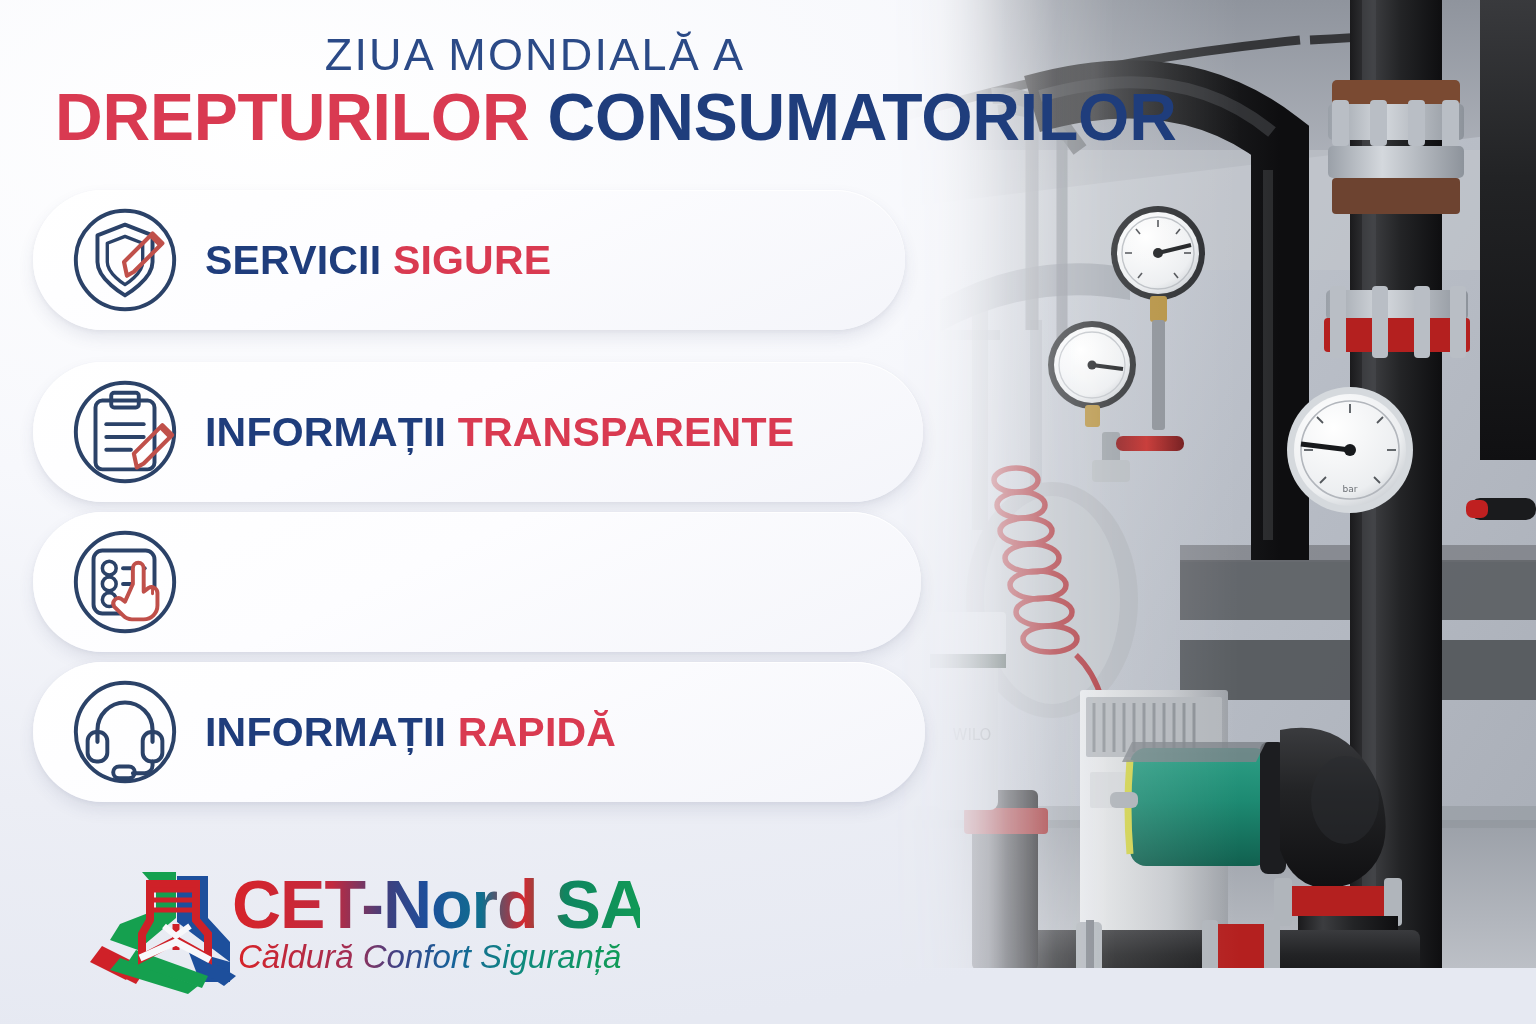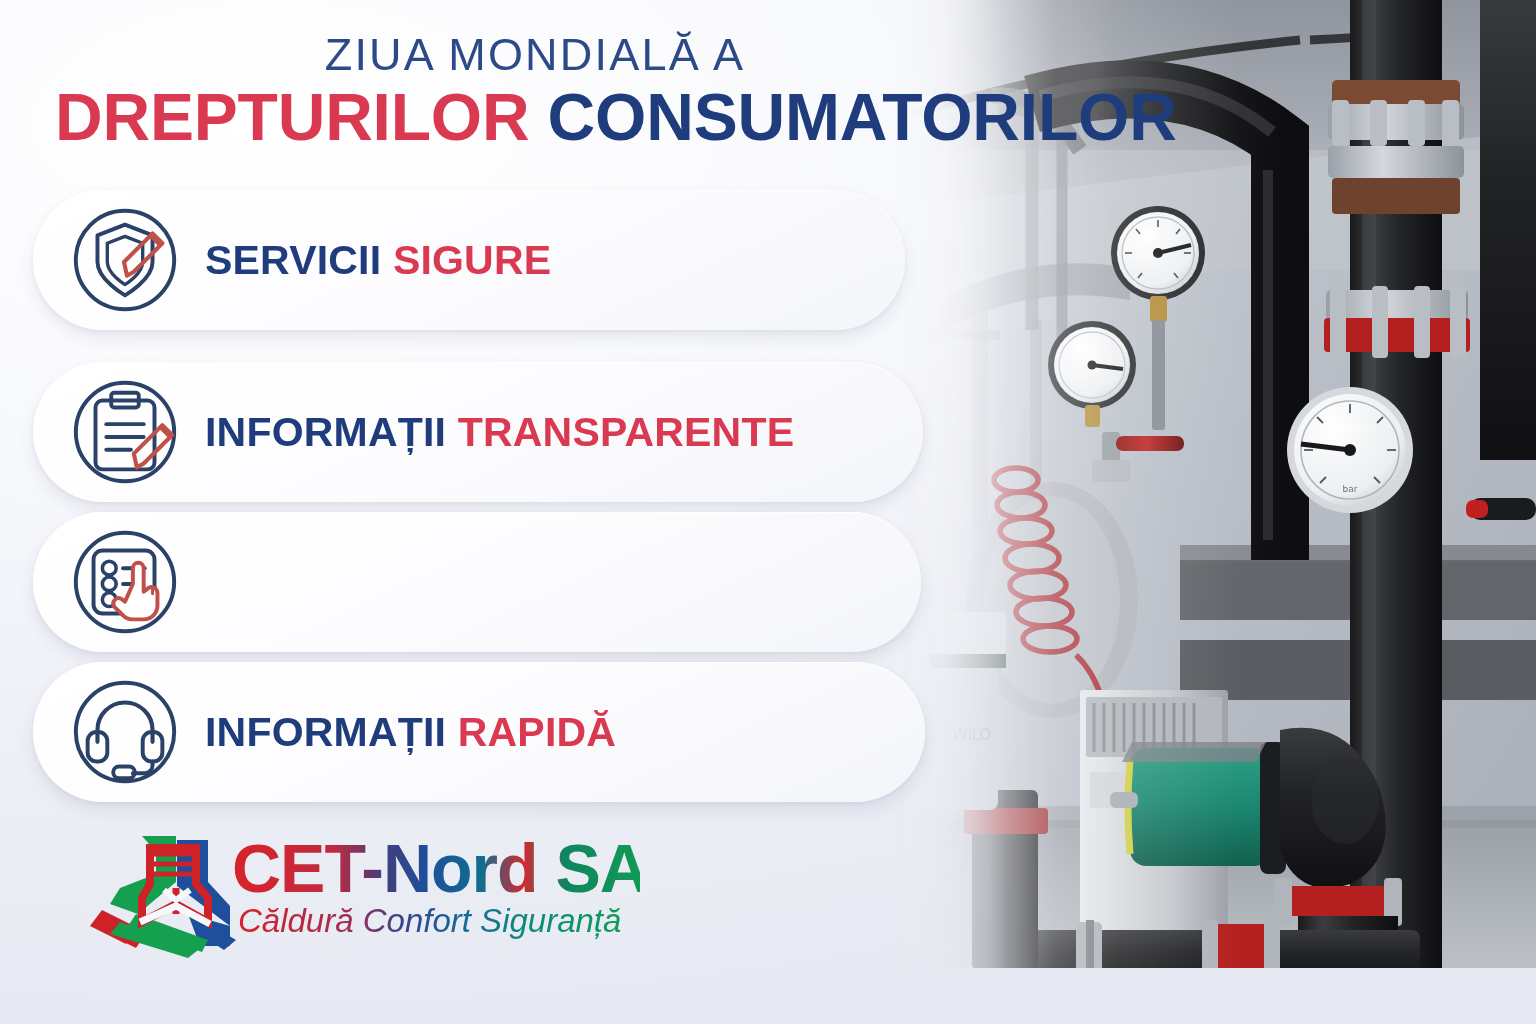--- a/index.html
+++ b/index.html
@@ -61,21 +61,21 @@
   .pill-label {
     font-size:41px; font-weight:bold; letter-spacing:0.2px;
     white-space:nowrap; margin-left:10px;
   }
   .p1 { width:872px; }
   .p2 { width:890px;margin-top:32px; }
   .p3 { width:888px; }
   .p4 { width:892px; }
 
   
-  .logo { position:absolute; left:80px; top:818px; width:560px; height:140px; }
+  .logo { position:absolute; left:80px; top:854px; width:560px; height:140px; }
   .logo svg { display:block; width:100%; height:100%; }
 </style>
 </head>
 <body>
 
 <div id="poster">
 
   <div id="photo">
     <svg viewBox="0 0 656 1024" xmlns="http://www.w3.org/2000/svg">
       <defs>

